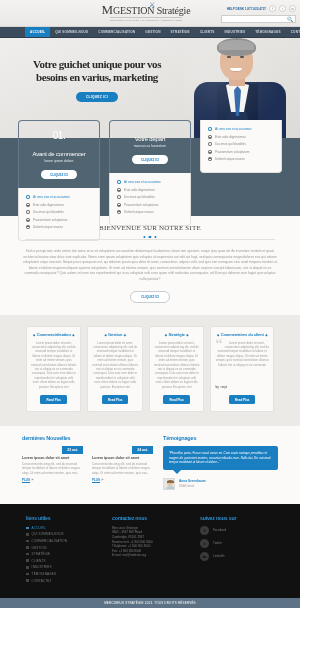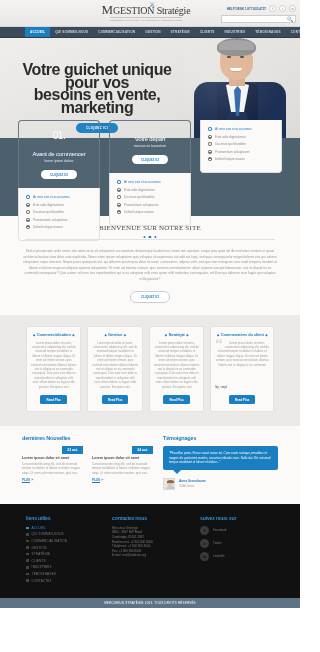--- a/index.html
+++ b/index.html
@@ -51,24 +51,23 @@
     white-space:nowrap; text-transform:uppercase;
   }
   .nav a.active { background:#1a7fc1; color:#fff; }
 
   
   .hero { height:100px; position:relative; overflow:hidden;
     background:#e8e7e4;
     background:linear-gradient(160deg,#efeeec 0%,#e4e3e0 55%,#dcdbd8 100%); }
   .hero-text { position:absolute; left:17px; top:20px; width:160px; text-align:center; }
   .hero-text h1 {
-    font-family:Liberation Sans, sans-serif;
-    font-size:16px; line-height:12.5px; color:#2b2b2b; font-weight:bold;
+    font-family:Liberation Serif, serif;
+    font-size:11px; line-height:12.5px; color:#2b2b2b; font-weight:bold;
     letter-spacing:-.45px;
-    margin-top:6px;
   }
   .hero-btn {
     display:inline-block; margin-top:9px; background:#1a7fc1; color:#fff;
     border-radius:8px; padding:3px 10px; font-size:3.2px; font-weight:bold;
     letter-spacing:.3px; cursor:pointer;
   }
   
   .man { position:absolute; right:4px; bottom:0; width:112px; height:100px; }
   .m-head { position:absolute; left:36px; top:4px; width:33px; height:38px; border-radius:48% 48% 44% 44%; background:#e0b394; }
   .m-hair { position:absolute; left:33px; top:0px; width:39px; height:18px; border-radius:50% 50% 40% 40%; background:#8d8d8d; }
@@ -237,21 +236,21 @@
     <a href="#">CLIENTS</a>
     <a href="#">INDUSTRIES</a>
     <a href="#">TÉMOIGNAGES</a>
     <a href="#">CONTACTEZ</a>
   </div>
 
   <div class="hero">
     <div class="hero-text">
       <h1>
         <span>Votre guichet unique pour vos</span><br>
-        <span>besoins en vente, marketing</span><br>
+        <span>besoins en varius, marketing</span><br>
       </h1>
       <span class="hero-btn">CLIQUEZ ICI</span>
     </div>
     <div class="man">
       <div class="m-body"></div>
       <div class="m-lapL"></div>
       <div class="m-lapR"></div>
       <div class="m-shirt"></div>
       <div class="m-tie"></div>
       <div class="m-neck"></div>

